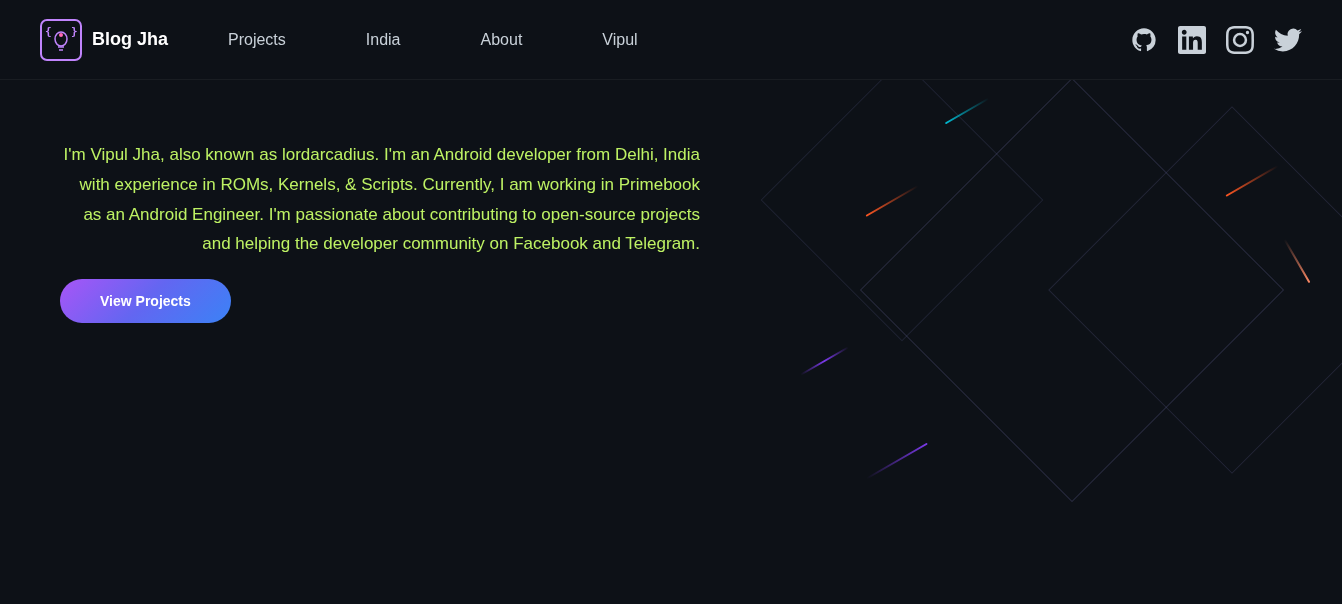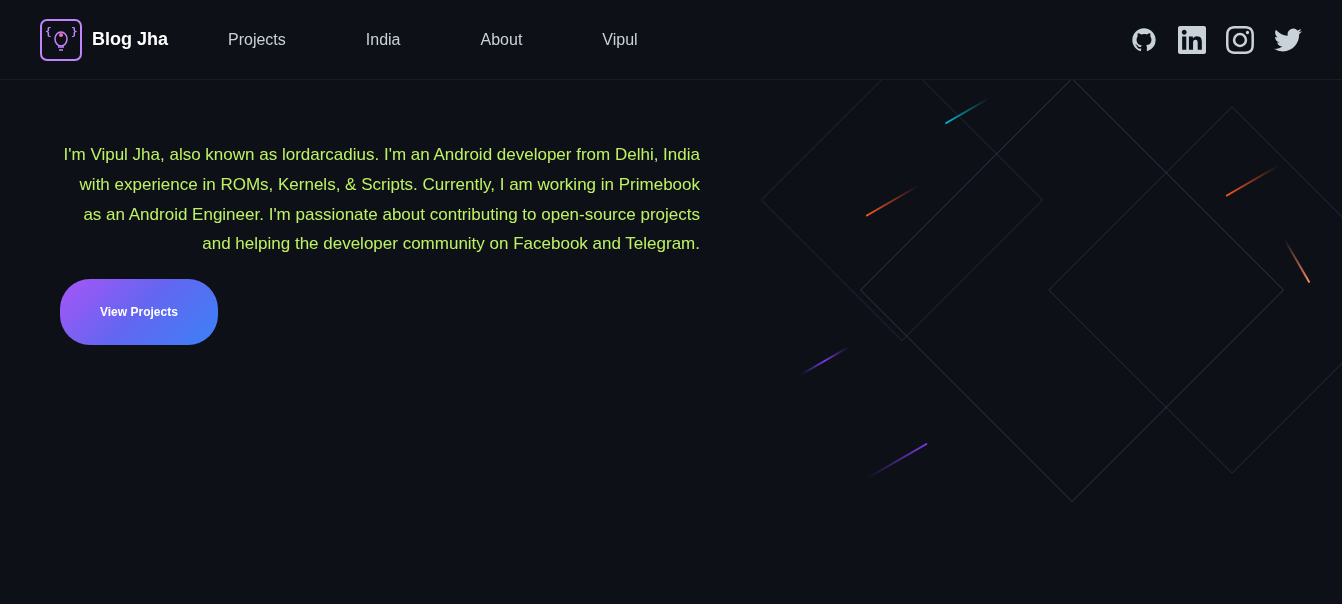--- a/index.html
+++ b/index.html
@@ -93,23 +93,23 @@
       color: #bef264;
       max-width: 640px;
       margin-bottom: 20px;
       text-align: right;
     }
 
     .cta-button {
       display: inline-block;
       background: linear-gradient(135deg, #a855f7, #6366f1, #3b82f6);
       color: #ffffff;
-      font-size: 12px;
+      font-size: 14px;
       font-weight: 600;
-      padding: 26px 40px;
+      padding: 14px 40px;
       border-radius: 30px;
       cursor: pointer;
       border: none;
       text-decoration: none;
     }
 
     
     .decorative-container {
       position: absolute;
       top: 0;

